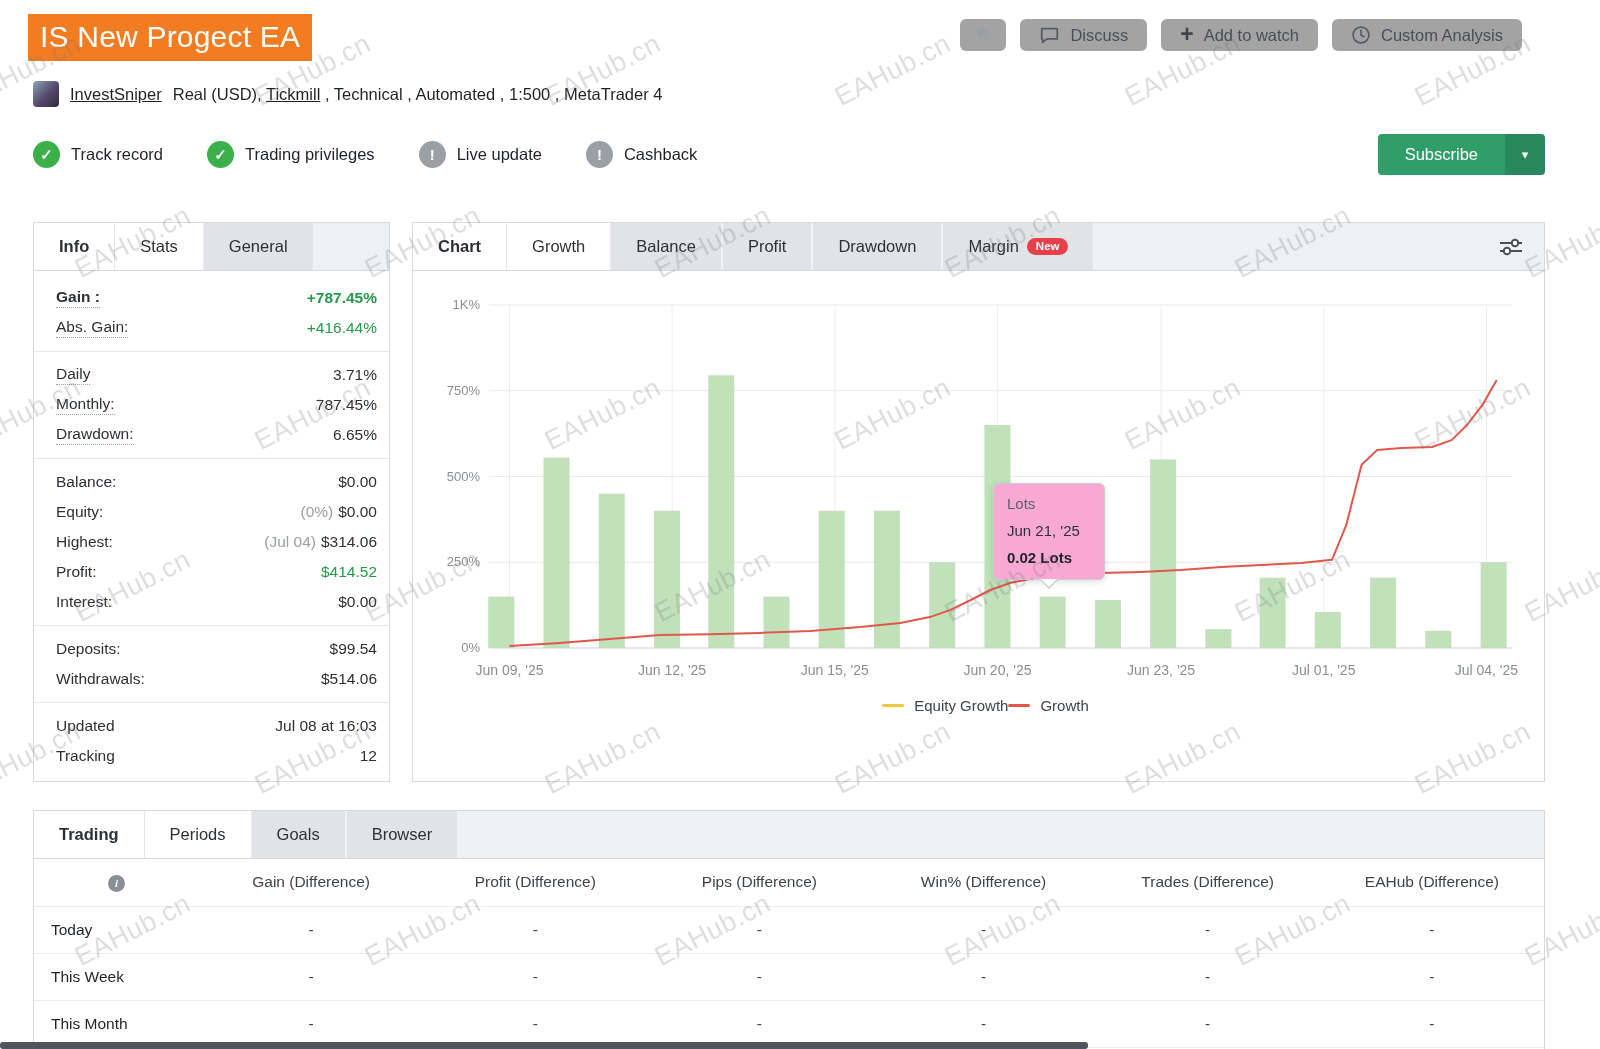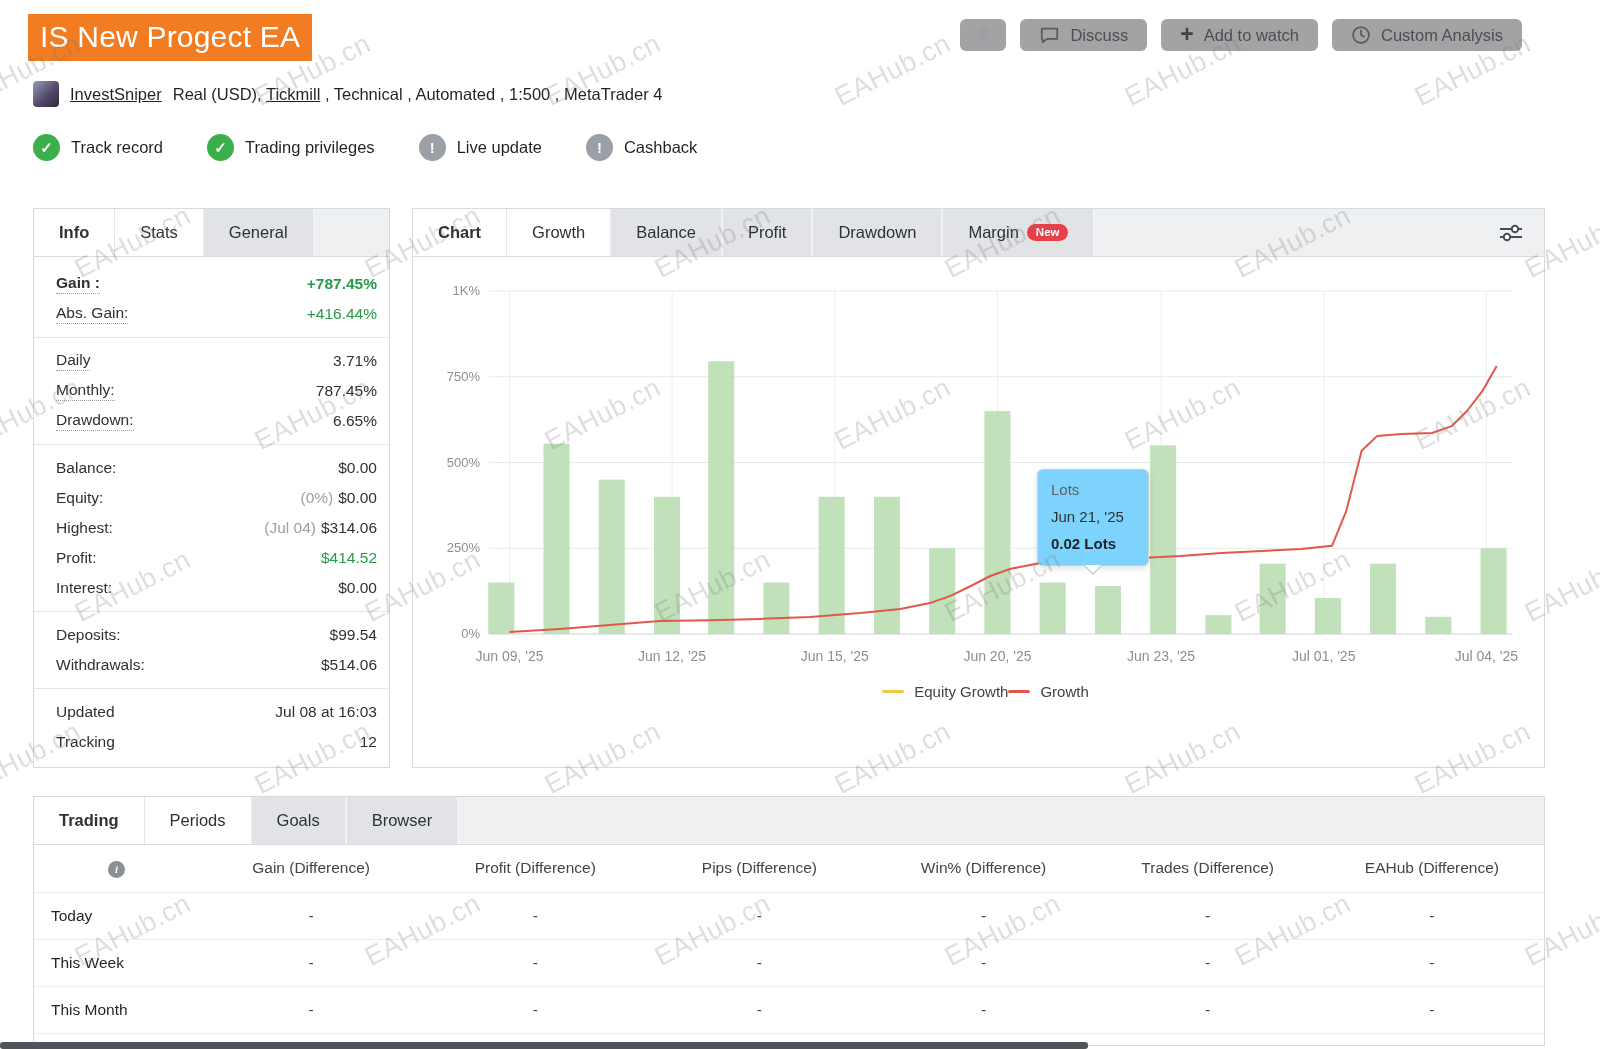--- a/index.html
+++ b/index.html
@@ -56,21 +56,21 @@
   .lbl.b { font-weight:bold; }
   .val { color:#2d3136; }
   .green { color:#259a47; }
   .bold { font-weight:bold; }
   .muted { color:#9aa0a6; margin-right:5px; }
   .sdiv { border-top:1px solid #e4e6e9; margin:8px -12px; }
 
   
   .chart-body { position:relative; padding:10px 0 0 14px; }
   #growth-svg { display:block; }
-  .tooltip { position:absolute; left:624px; top:212px; width:112px; background:#7dd3fc; border:1px solid #c9cdd2; border-radius:6px; box-shadow:0 2px 7px rgba(0,0,0,.13); padding:11px 13px 13px; z-index:10; font-size:15px; }
+  .tooltip { position:absolute; left:580px; top:212px; width:112px; background:#f9a8d4; border:1px solid #c9cdd2; border-radius:6px; box-shadow:0 2px 7px rgba(0,0,0,.13); padding:11px 13px 13px; z-index:10; font-size:15px; }
   .tooltip::before { content:''; position:absolute; left:50%; bottom:-10px; margin-left:-9px; border:9px solid transparent; border-top-color:#c9cdd2; border-bottom:0; }
   .tooltip::after { content:''; position:absolute; left:50%; bottom:-8px; margin-left:-8px; border:8px solid transparent; border-top-color:#fff; border-bottom:0; }
   .tt-title { color:#5a6067; }
   .tt-date { margin-top:10px; color:#2d3136; }
   .tt-value { margin-top:10px; font-weight:bold; color:#1f2328; }
   .legend { display:flex; justify-content:center; margin-top:12px; font-size:15px; color:#3f444b; }
   .legend-item { display:flex; align-items:center; gap:10px; cursor:pointer; }
   .legend-dash { width:22px; height:3px; border-radius:2px; background:#ccc; }
 
   
@@ -140,20 +140,24 @@
       <span class="badge-ic ok">✓</span>
       <span>Trading privileges</span>
     </div>
     <div class="badge">
       <span class="badge-ic neutral">!</span>
       <span>Live update</span>
     </div>
     <div class="badge">
       <span class="badge-ic neutral">!</span>
       <span>Cashback</span>
+    </div>
+    <div class="subscribe">
+      <span class="sub-main">Subscribe</span>
+      <span class="sub-caret">▾</span>
     </div>
   </div>
 
   <div class="panels">
 
     <aside class="panel info-panel">
       <div class="tabstrip">
         <div class="tab title">Info</div>
         <div class="tab active">Stats</div>
         <div class="tab inactive">General</div>

